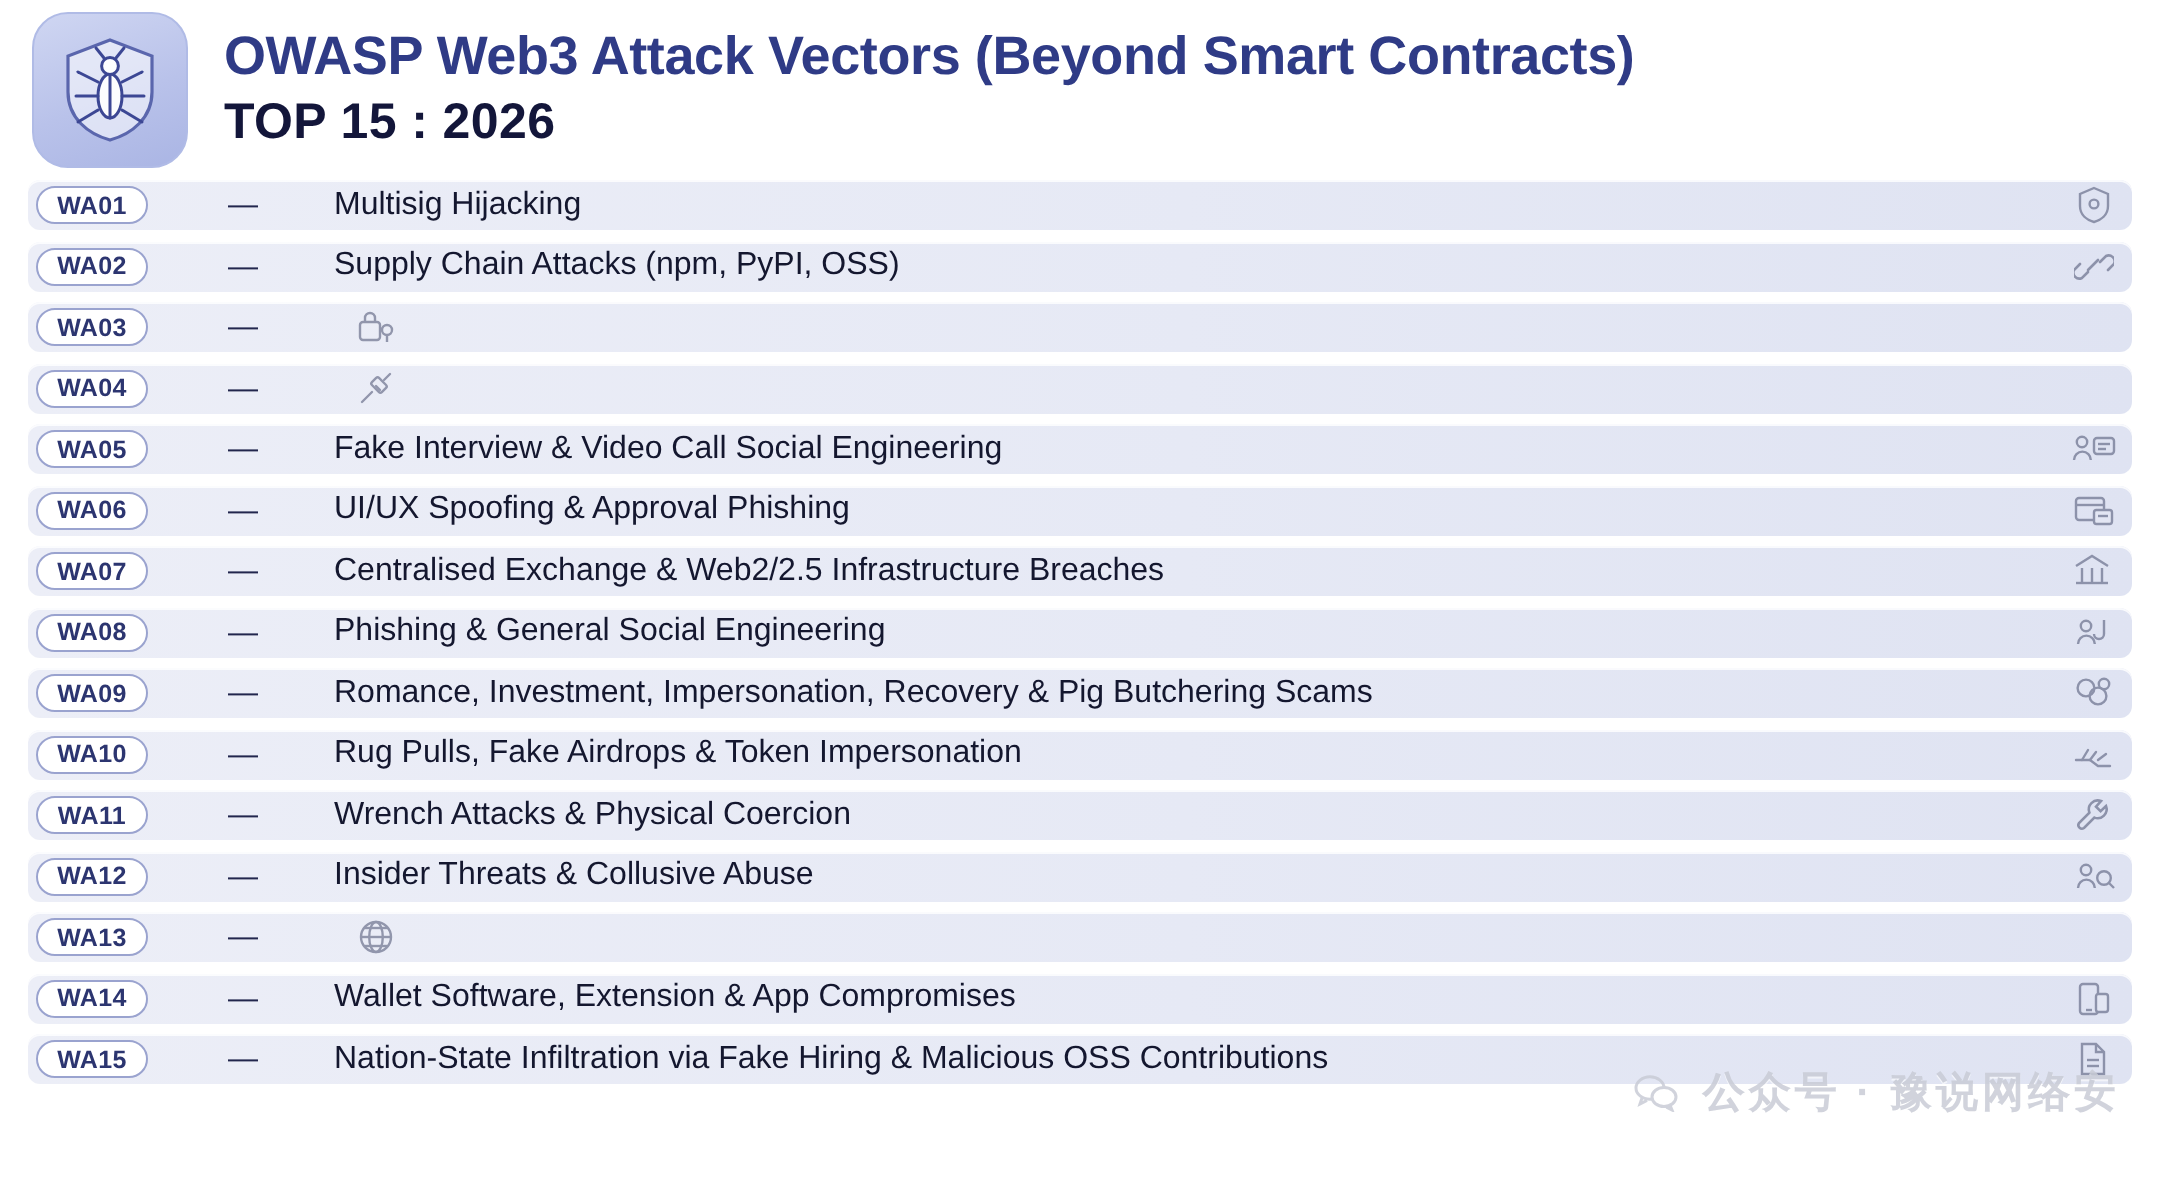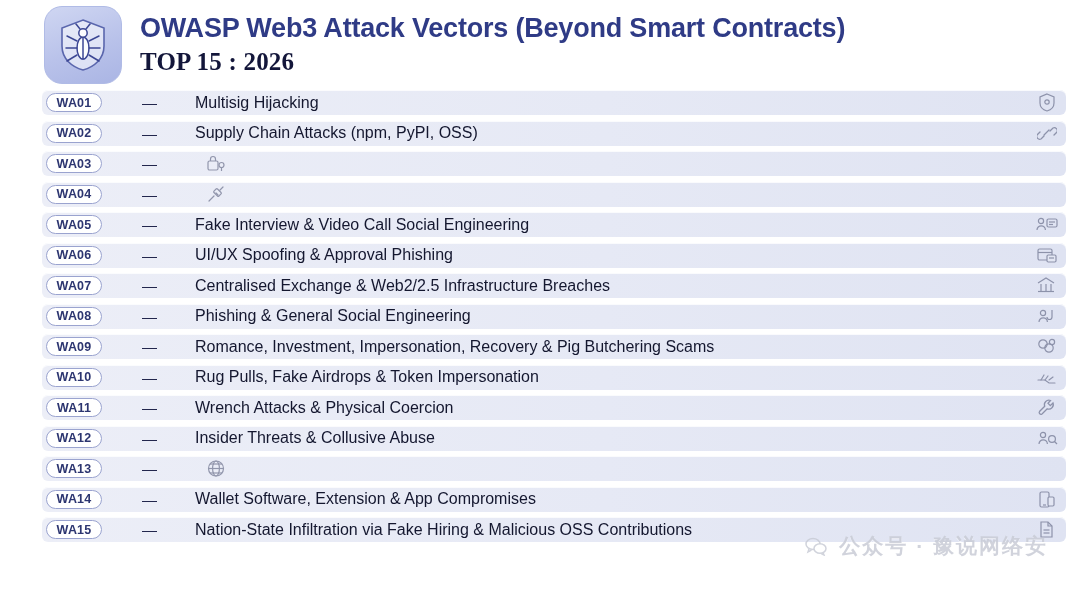--- a/index.html
+++ b/index.html
@@ -12,21 +12,20 @@
     background: #ffffff;
     font-family: "Liberation Sans", sans-serif;
     overflow: hidden;
   }
   .page {
     position: relative;
     width: 1080px;
     height: 590px;
     background: #ffffff;
     box-sizing: border-box;
-    padding-left: 28px;
   }
   
   .header {
     display: flex;
     align-items: center;
     padding: 10px 0 4px 16px;
     height: 84px;
     box-sizing: border-box;
   }
   .logo {
@@ -55,21 +54,20 @@
     line-height: 1.15;
     white-space: nowrap;
   }
   .title-sub {
     font-size: 25px;
     color: #13163a;
     font-weight: 700;
     letter-spacing: 0.2px;
     line-height: 1.25;
     margin-top: 2px;
-    font-family: Liberation Serif, serif;
   }
   
   .list {
     margin: 6px 14px 0 14px;
     display: flex;
     flex-direction: column;
     gap: 5.5px;
   }
   .row {
     position: relative;
@@ -120,21 +118,21 @@
     display: flex;
     align-items: center;
     justify-content: center;
     opacity: 0.55;
     margin-left: 8px;
   }
   .row-icon svg { display: block; }
   
   .watermark {
     position: absolute;
-    right: 32px;
+    right: 20px;
     bottom: 30px;
     display: flex;
     align-items: center;
     gap: 10px;
     opacity: 0.85;
     pointer-events: none;
   }
   .wm-icon {
     width: 26px;
     height: 22px;

